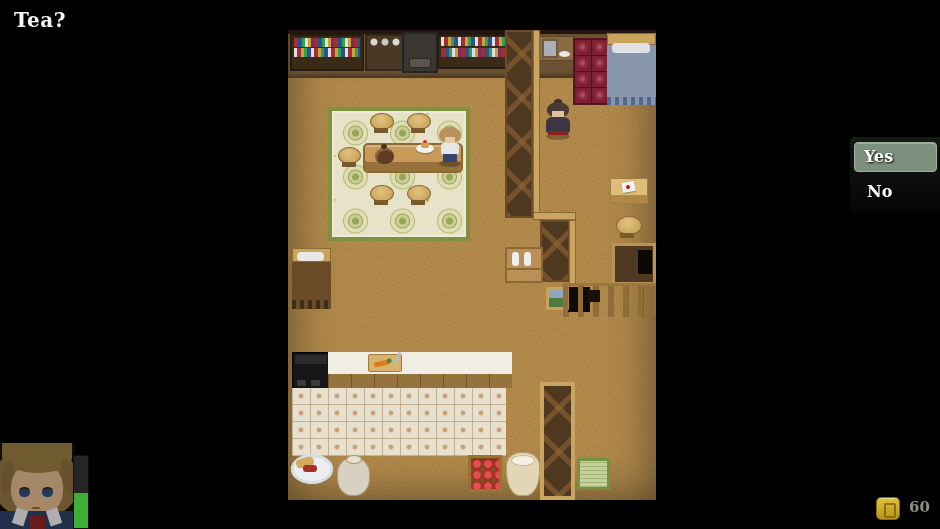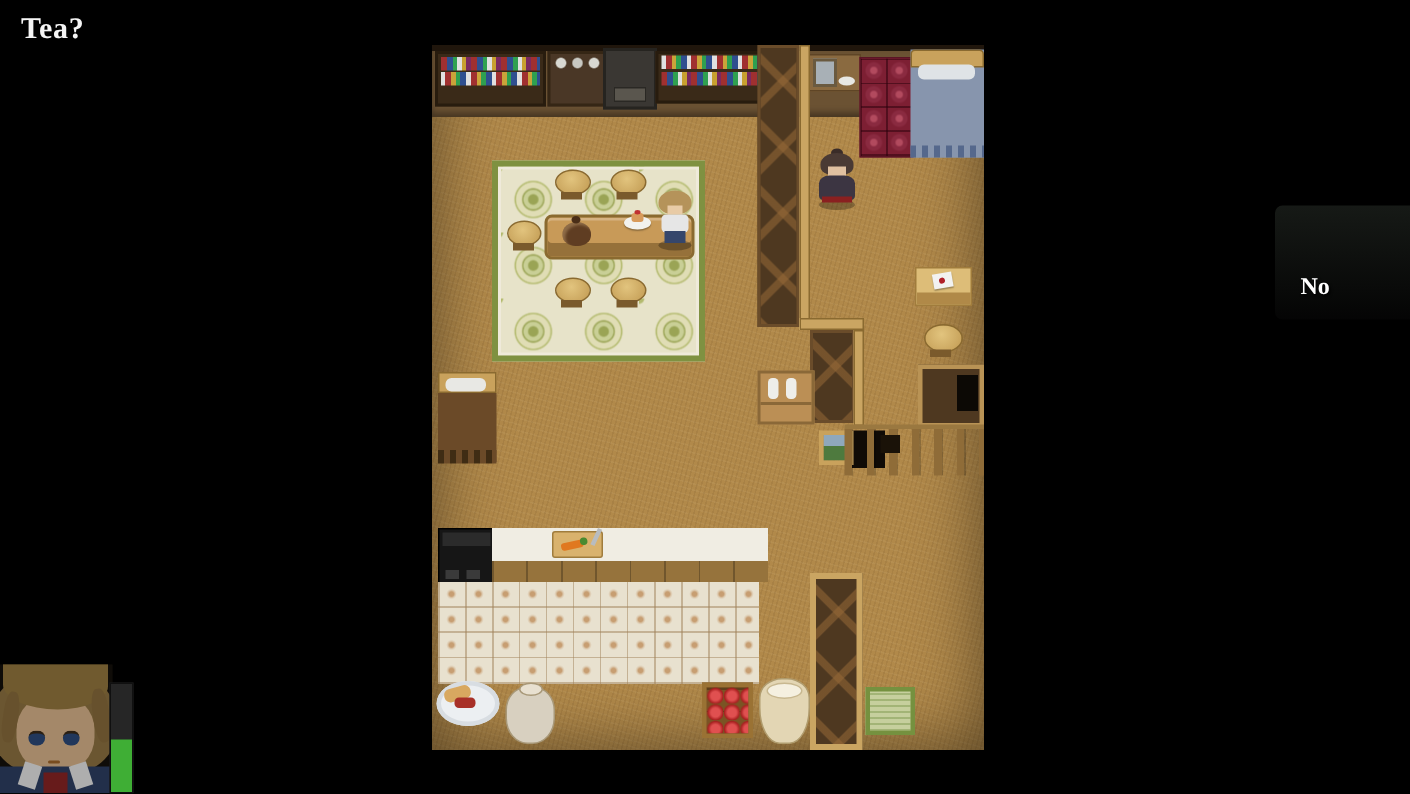--- a/index.html
+++ b/index.html
@@ -1,18 +1,18 @@
 <!DOCTYPE html>
 <html><head>
 <meta charset="utf-8">
 <style>
   html,body{margin:0;padding:0;background:#000;}
   #stage{position:relative;width:940px;height:529px;background:#000;overflow:hidden;
          font-family:"DejaVu Serif",serif;}
-  .abs{position:absolute;font-family:Liberation Serif, serif;}
+  .abs{position:absolute;}
 
   
   #map{position:absolute;left:288px;top:30px;width:368px;height:470px;overflow:hidden;
        background-color:#b1894a;
        background-image:
          repeating-linear-gradient(105deg, rgba(90,60,25,.10) 0 1px, transparent 1px 3px),
          repeating-linear-gradient(15deg, rgba(255,240,200,.05) 0 1px, transparent 1px 4px);
        box-shadow:inset 0 0 46px rgba(0,0,0,.5);}
   .wall-top{left:0;top:0;width:368px;height:44px;background:#6b5233;
        border-top:4px solid #20160c;box-shadow:inset 0 -3px 4px rgba(0,0,0,.35);}
@@ -302,24 +302,31 @@
       <div class="mouth"></div>
     </div>
 
     <div class="abs xdoor" style="left:252px;top:352px;width:35px;height:118px;border:4px solid #caa562;"></div>
     <div class="abs mat" style="left:289px;top:428px;width:33px;height:32px;"></div>
   </div>
 
   <div class="abs" id="dialogue-text">Tea?</div>
 
   <div class="abs" id="choice-window">
+    <div class="choice-option choice-selected">Yes</div>
     <div class="choice-option choice-plain">No</div>
   </div>
 
 
+  <div class="abs" id="gold-hud">
+    <div class="gold-icon">
+      <div class="gold-mark"></div>
+    </div>
+    <div class="gold-amount">60</div>
+  </div>
 
   <div class="abs" id="portrait">
     <div class="p-hairback"></div>
     <div class="p-face"></div>
     <div class="p-bangs"></div>
     <div class="p-strandL"></div>
     <div class="p-strandR"></div>
     <div class="p-eyeL"></div>
     <div class="p-eyeR"></div>
     <div class="p-mouth"></div>

